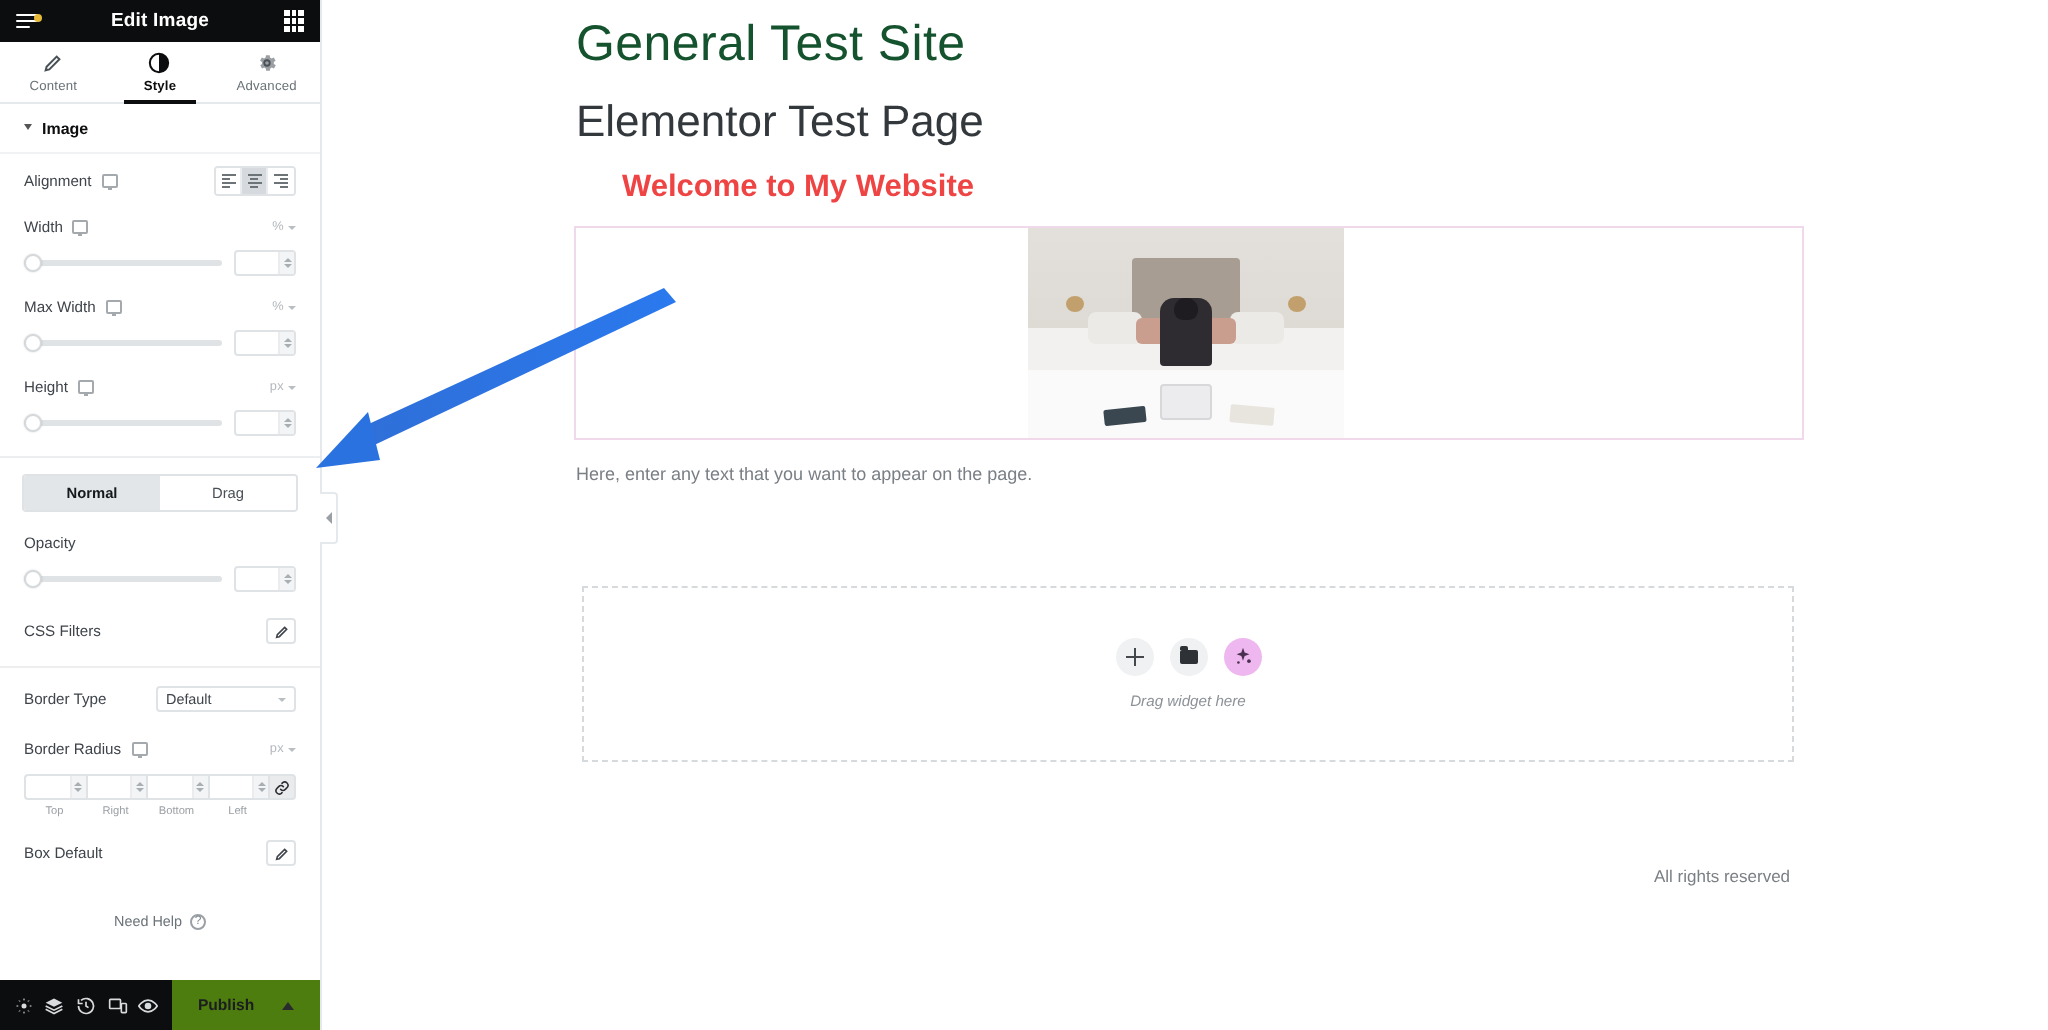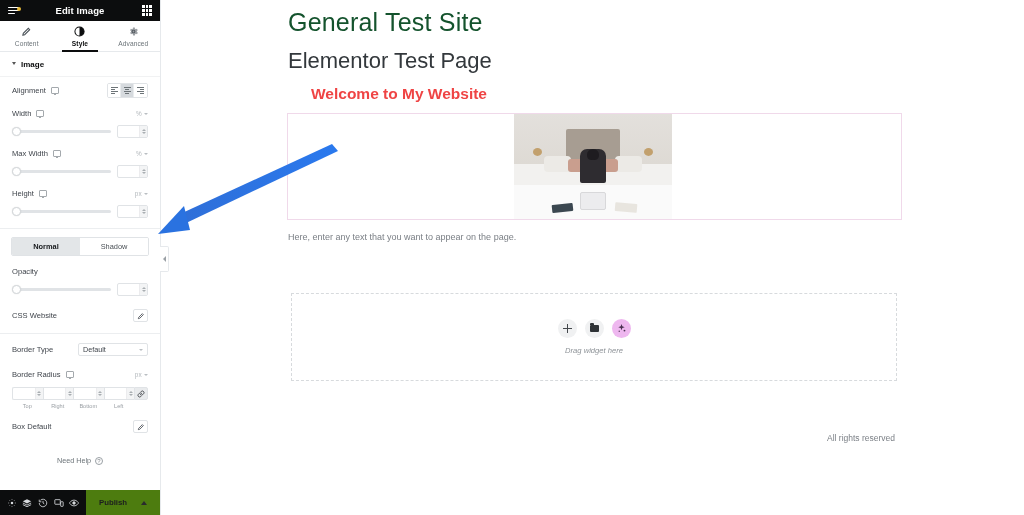--- a/index.html
+++ b/index.html
@@ -364,21 +364,21 @@
                 <span class="dn"></span>
               </div>
           </div>
         </div>
       </div>
 
       <div class="divider"></div>
 
       <div class="nh-tabs">
         <div class="nh-tab active">Normal</div>
-        <div class="nh-tab">Shadow</div>
+        <div class="nh-tab">Drag</div>
       </div>
 
       <div class="ctl" style="padding-top:8px">
         <div class="ctl-row">
           <div class="ctl-label">
               <span>Opacity</span>
             </div>
         </div>
         <div class="slider-row">
           <div class="slider">
@@ -391,21 +391,21 @@
                 <span class="up"></span>
                 <span class="dn"></span>
               </div>
           </div>
         </div>
       </div>
 
       <div class="ctl" style="padding-top:10px">
         <div class="ctl-row">
           <div class="ctl-label">
-              <span>CSS Website</span>
+              <span>CSS Filters</span>
             </div>
           <div class="pen-btn">
             <svg width="8" height="8" viewBox="0 0 24 24" fill="none" stroke="#3f444b" stroke-width="2.4">
                 <path d="M4 20l4-1 11-11-3-3L5 16l-1 4z"></path>
               </svg>
           </div>
         </div>
       </div>
 
       <div class="divider"></div>

